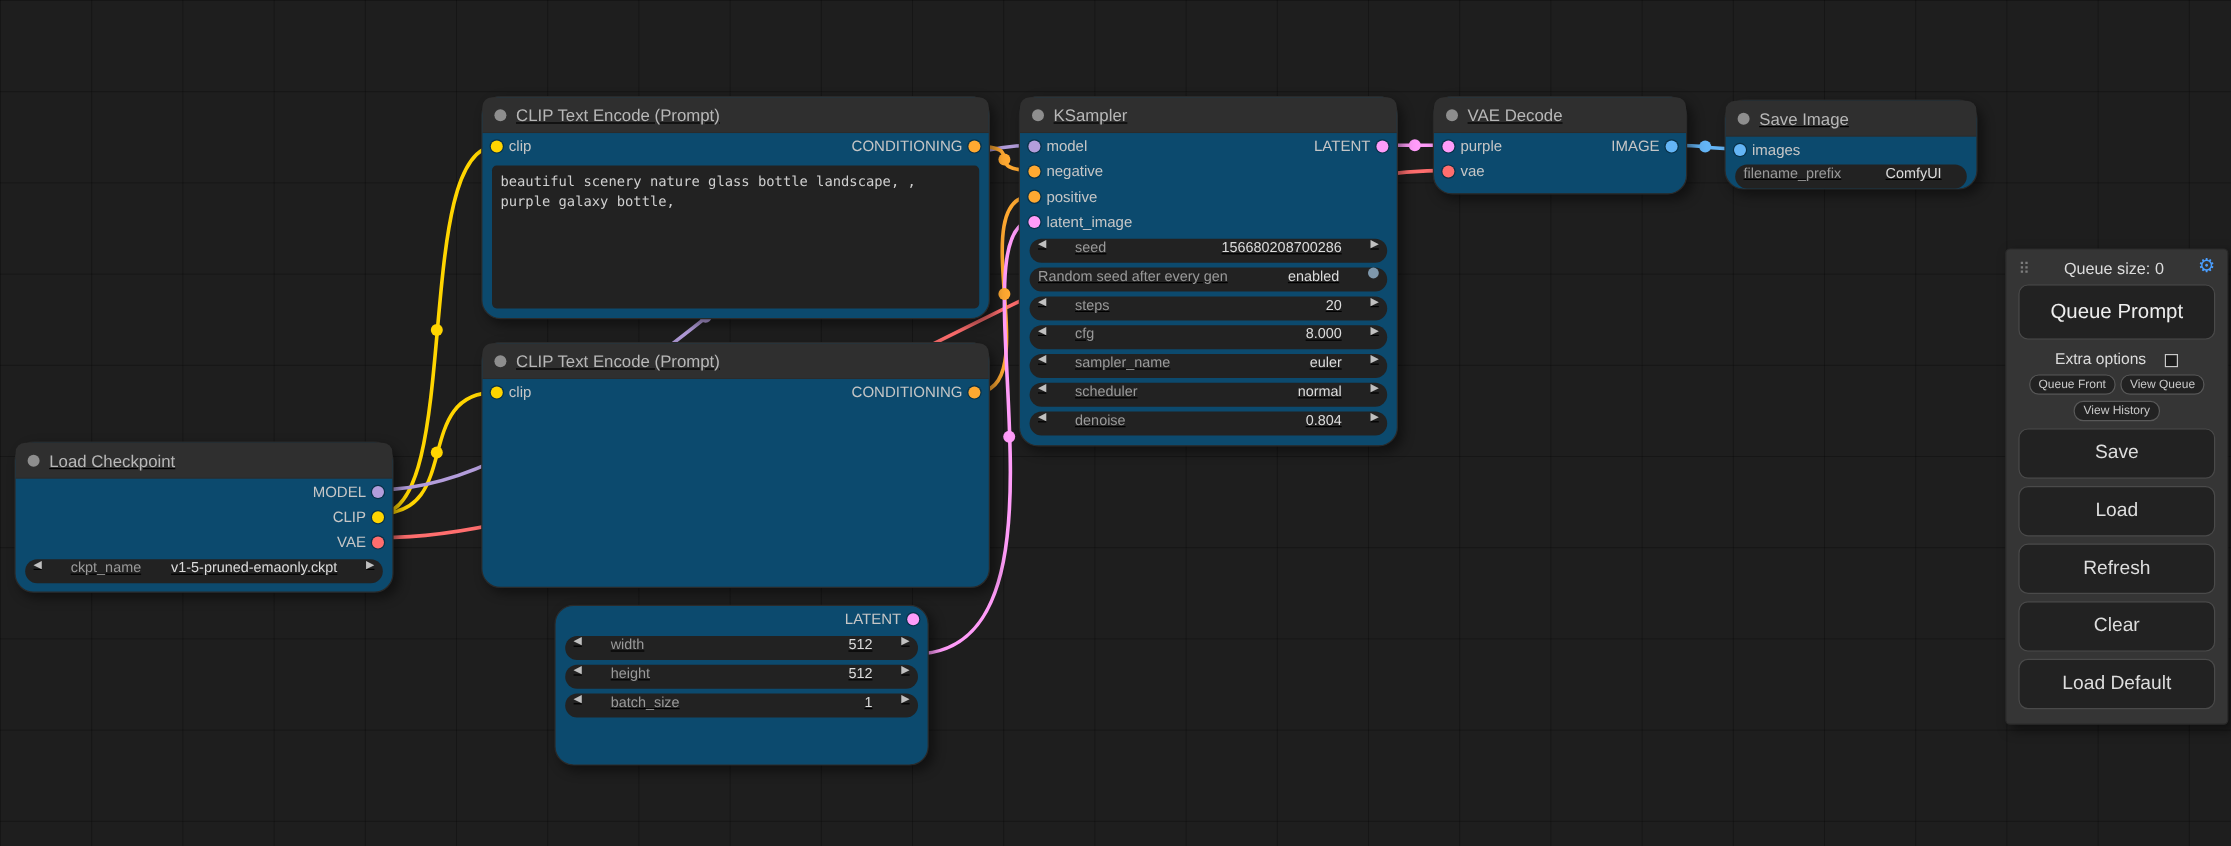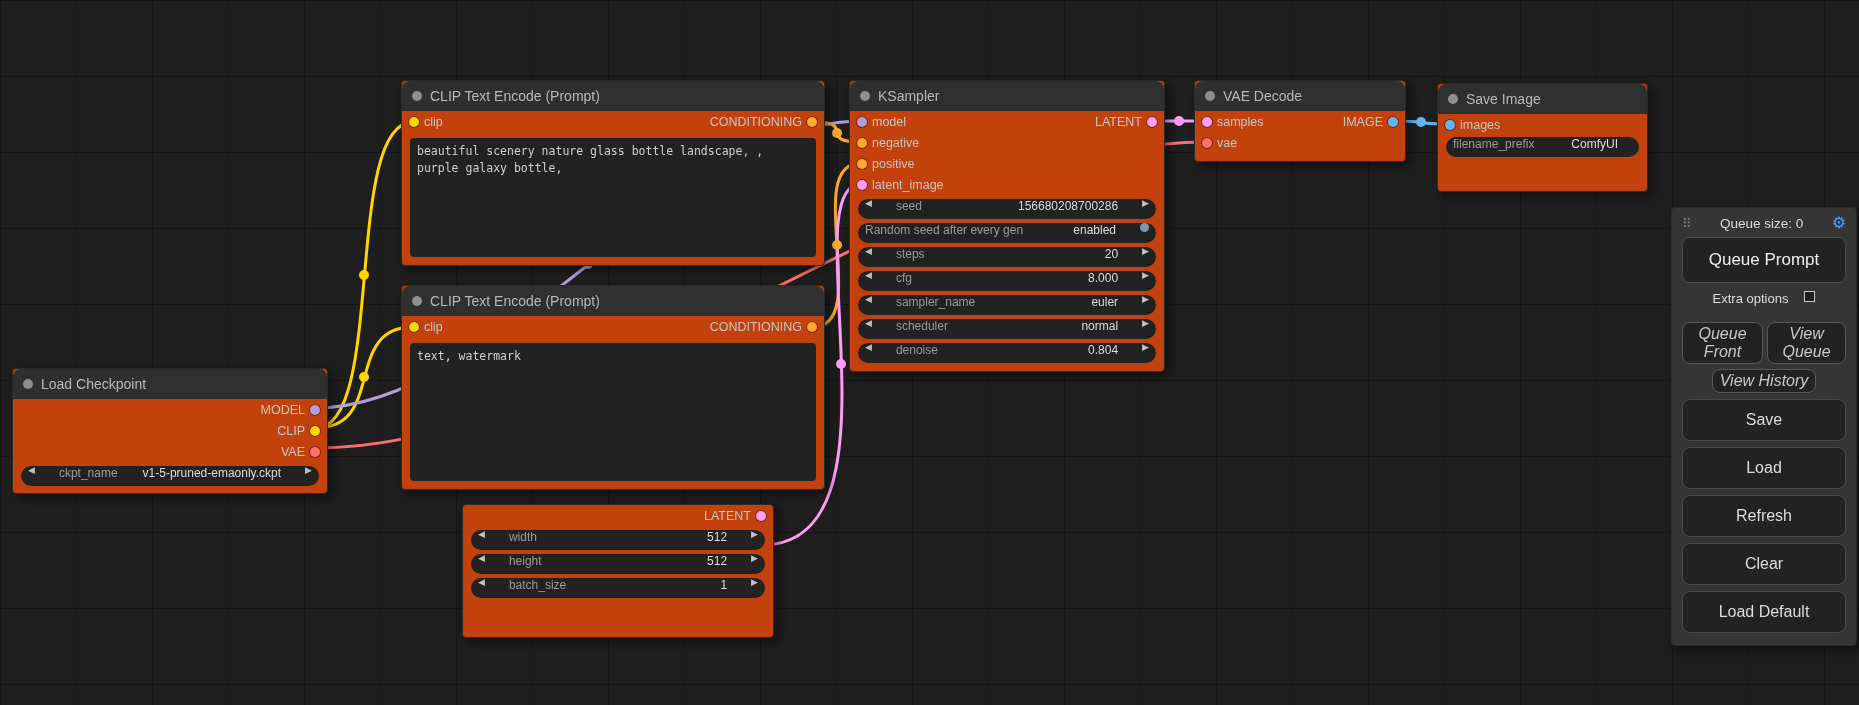--- a/index.html
+++ b/index.html
@@ -11,21 +11,21 @@
                      linear-gradient(90deg,rgba(0,0,0,.28) 1px,transparent 1px);
     background-size:76px 76px;
     font-family:"Liberation Sans",sans-serif;
   }
 
   
   .wires{position:absolute;left:0;top:0;z-index:0;pointer-events:none;}
   .wires path{fill:none;stroke-width:3;stroke-linecap:round;}
 
   
-  .node{position:absolute;z-index:1;background:#c2410c;border:1px solid #2a2a2a;border-radius:4px;box-shadow:4px 4px 10px rgba(0,0,0,.45);}
+  .node{position:absolute;z-index:1;background:#0c4a6e;border:1px solid #2a2a2a;border-radius:16px;box-shadow:4px 4px 10px rgba(0,0,0,.45);text-decoration:underline;}
   .node-title{height:30px;display:flex;align-items:center;gap:8px;padding:0 10px;background:#2f2f2f;border-radius:8px 8px 0 0;border-bottom:1px solid #2b2b2b;}
   .title-dot{width:10px;height:10px;border-radius:50%;background:#8e8e8e;flex:none;}
   .title-text{font-size:14px;color:#b8b8b8;white-space:nowrap;}
   .slot-row{position:relative;height:21px;}
   .port{position:absolute;width:10px;height:10px;border-radius:50%;top:50%;margin-top:-5px;box-shadow:0 0 0 1px rgba(0,0,0,.35);}
   .port.in{left:7px;}
   .port.out{right:7px;}
   .slot-label{position:absolute;top:50%;transform:translateY(-50%);font-size:12.5px;color:#c6c6c6;white-space:nowrap;}
   .in-label{left:22px;}
   .out-label{right:22px;}
@@ -39,24 +39,24 @@
 
   
   .menu{position:absolute;left:1671px;top:207px;width:186px;z-index:3;background:#353535;border:1px solid #2a2a2a;border-radius:4px;box-shadow:4px 4px 10px rgba(0,0,0,.5);padding:7px 10px 12px;color:#ddd;}
   .menu-header{display:flex;align-items:center;margin-bottom:6px;}
   .drag-handle{color:#7d7d7d;font-size:13px;cursor:grab;flex:none;}
   .queue-size{flex:1;text-align:center;font-size:13.5px;color:#dcdcdc;}
   .gear{font-size:16px;cursor:pointer;flex:none;line-height:1;}
   .btn{display:block;width:100%;background:#222;border:1px solid #4a4a4a;border-radius:8px;color:#ddd;font-family:"Liberation Sans",sans-serif;cursor:pointer;}
   .btn-primary{height:46px;font-size:17px;color:#eee;margin-bottom:8px;}
   .btn-big{height:42px;font-size:16px;margin-top:6px;}
-  .extra-row{display:flex;align-items:flex-start;justify-content:center;gap:16px;font-size:13px;margin-bottom:16px;color:#dcdcdc;}
+  .extra-row{display:flex;align-items:flex-end;justify-content:center;gap:16px;font-size:13px;margin-bottom:6px;color:#dcdcdc;}
   .checkbox{width:11px;height:11px;border:1px solid #c9c9c9;background:#1d1d1d;cursor:pointer;}
   .small-row{display:flex;gap:4px;justify-content:center;margin-bottom:5px;}
-  .btn-small{display:inline-block;width:auto;background:#222;border:1px solid #585858;border-radius:8px;color:#c9c9c9;font-size:16px;padding:2px 7px;cursor:pointer;font-family:"Liberation Sans",sans-serif;font-style:italic;}
+  .btn-small{display:inline-block;width:auto;background:#222;border:1px solid #585858;border-radius:8px;color:#c9c9c9;font-size:10px;padding:2px 7px;cursor:pointer;font-family:"Liberation Sans",sans-serif;}
 </style>
 </head>
 <body>
 
 <svg class="wires" width="1859" height="705">
   <path d="M316,428 C386,428 343,122 413,122" style="stroke: rgb(255, 213, 0);"></path>
   <path d="M316,428 C386,428 343,327 413,327" style="stroke: rgb(255, 213, 0);"></path>
   <path d="M316,408 C496,408 681,121 861,121" style="stroke: rgb(179, 157, 219);"></path>
   <path d="M316,448 C596,448 926,142 1206,142" style="stroke: rgb(255, 110, 110);"></path>
   <path d="M813,122 C858,122 816,142 861,142" style="stroke: rgb(255, 169, 49);"></path>
@@ -119,21 +119,20 @@
   <div class="node-title">
     <span class="title-dot"></span>
     <span class="title-text">CLIP Text Encode (Prompt)</span>
   </div>
   <div class="slot-row">
     <span class="port in" style="background-color: rgb(255, 213, 0);"></span>
     <span class="slot-label in-label">clip</span>
     <span class="slot-label out-label">CONDITIONING</span>
     <span class="port out" style="background-color: rgb(255, 169, 49);"></span>
   </div>
-  <textarea class="prompt-area" spellcheck="false" style="">text, watermark</textarea>
 </div>
 
 <div class="node" style="left:462px;top:504px;width:312px;height:134px;">
   <div class="slot-row">
     <span class="slot-label out-label">LATENT</span>
     <span class="port out" style="background-color: rgb(255, 156, 249);"></span>
   </div>
   <div class="widget">
     <span class="arrow">◀</span>
     <span class="wlabel">width</span>
@@ -220,31 +219,31 @@
   </div>
 </div>
 
 <div class="node" style="left:1194px;top:80px;width:212px;height:82px;">
   <div class="node-title">
     <span class="title-dot"></span>
     <span class="title-text">VAE Decode</span>
   </div>
   <div class="slot-row">
     <span class="port in" style="background-color: rgb(255, 156, 249);"></span>
-    <span class="slot-label in-label">samples</span>
+    <span class="slot-label in-label">purple</span>
     <span class="slot-label out-label">IMAGE</span>
     <span class="port out" style="background-color: rgb(100, 181, 246);"></span>
   </div>
   <div class="slot-row">
     <span class="port in" style="background-color: rgb(255, 110, 110);"></span>
     <span class="slot-label in-label">vae</span>
   </div>
 </div>
 
-<div class="node" style="left:1437px;top:83px;width:211px;height:109px;">
+<div class="node" style="left:1437px;top:83px;width:211px;height:75px;">
   <div class="node-title">
     <span class="title-dot"></span>
     <span class="title-text">Save Image</span>
   </div>
   <div class="slot-row">
     <span class="port in" style="background-color: rgb(100, 181, 246);"></span>
     <span class="slot-label in-label">images</span>
   </div>
   <div class="widget text-widget" style="margin-top:2px;">
     <span class="wlabel">filename_prefix</span>

